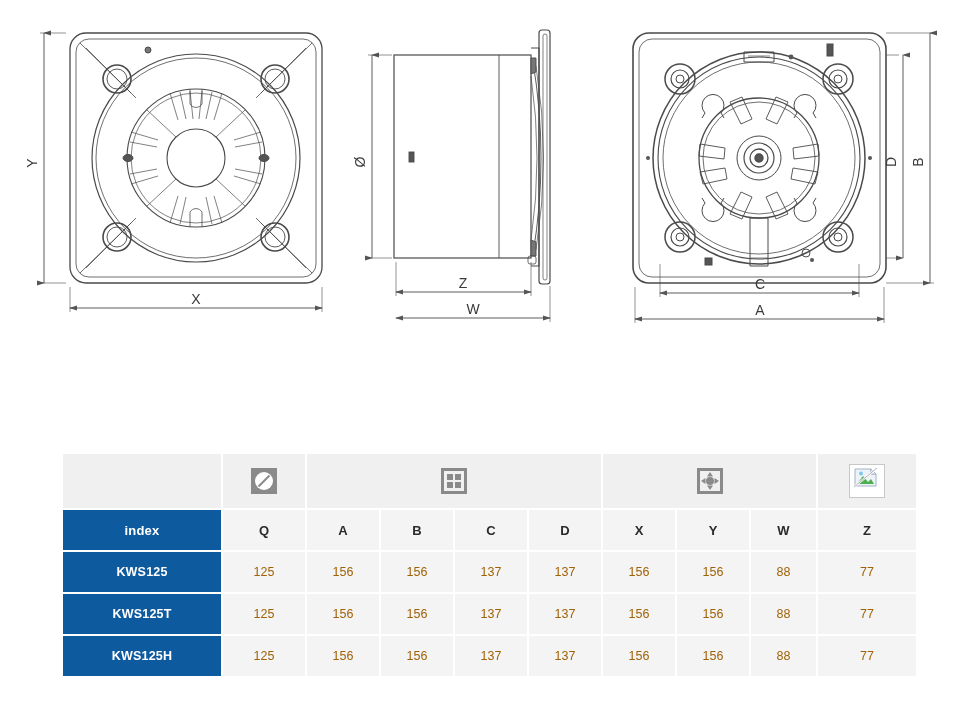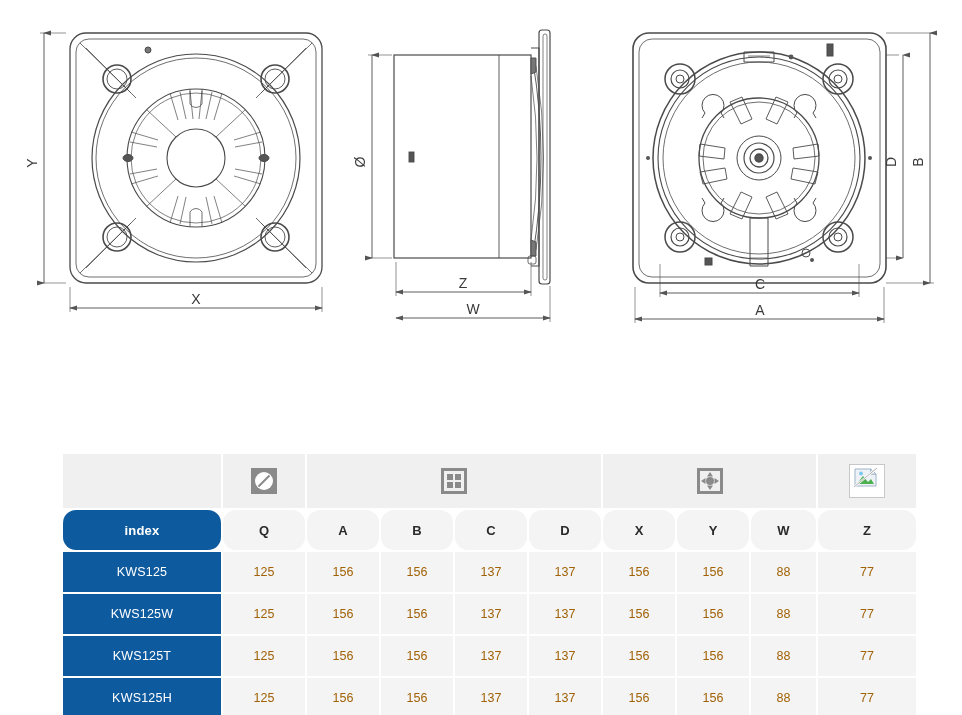--- a/index.html
+++ b/index.html
@@ -52,32 +52,31 @@
   tr.icon-row td {
     height: 54px;
     background: #f0f0f0;
   }
   tr.letter-row td {
     height: 40px;
     font-weight: bold;
     font-size: 13px;
     color: #2b2b2b;
     background: #f4f4f4;
-    border-radius: 13px;
   }
   tr.data-row td {
     height: 40px;
     font-size: 12.5px;
     color: #a16207;
     background: #f4f4f4;
   }
   td.index-cell {
     background: #0e5a9e !important;
     color: #ffffff !important;
-    font-weight: normal;
+    font-weight: bold;
     font-size: 12.5px;
     letter-spacing: 0.2px;
   }
   td.index-blank {
     background: #f0f0f0 !important;
   }
 
   
   .icon-box {
     display: inline-block;
@@ -402,54 +401,42 @@
         <td>156</td>
         <td>156</td>
         <td>137</td>
         <td>137</td>
         <td>156</td>
         <td>156</td>
         <td>88</td>
         <td>77</td>
       </tr>
 
+
       <tr class="data-row">
-        <td class="index-cell">KWS125W</td>
+        <td class="index-cell">KWS125T</td>
         <td>125</td>
         <td>156</td>
         <td>156</td>
         <td>137</td>
         <td>137</td>
         <td>156</td>
         <td>156</td>
         <td>88</td>
         <td>77</td>
       </tr>
 
       <tr class="data-row">
-        <td class="index-cell">KWS125T</td>
+        <td class="index-cell">KWS125H</td>
         <td>125</td>
         <td>156</td>
         <td>156</td>
         <td>137</td>
         <td>137</td>
         <td>156</td>
         <td>156</td>
         <td>88</td>
         <td>77</td>
       </tr>
 
-      <tr class="data-row">
-        <td class="index-cell">KWS125H</td>
-        <td>125</td>
-        <td>156</td>
-        <td>156</td>
-        <td>137</td>
-        <td>137</td>
-        <td>156</td>
-        <td>156</td>
-        <td>88</td>
-        <td>77</td>
-      </tr>
-
     </tbody>
   </table>
 </div>
 
 </body></html>

